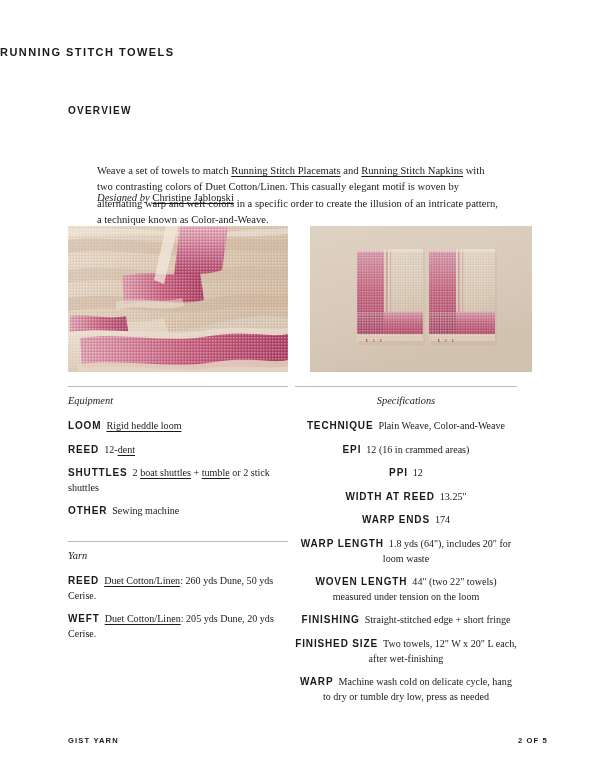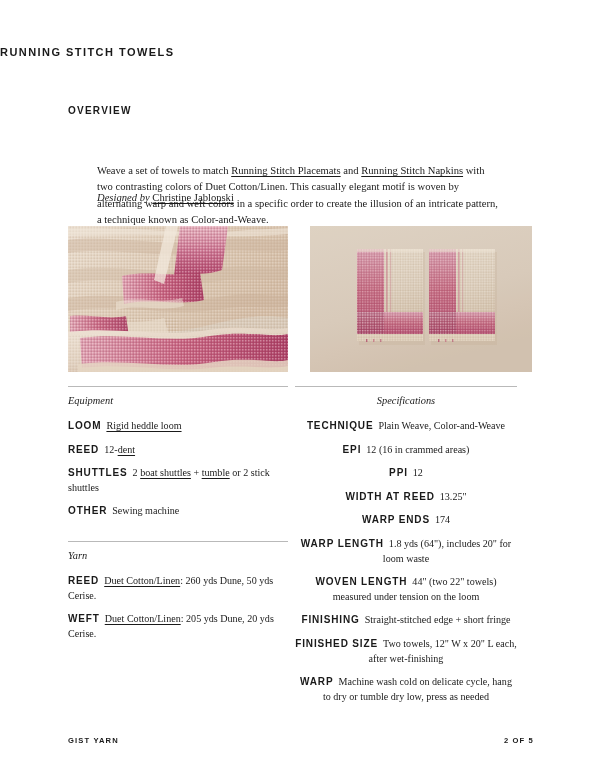--- a/index.html
+++ b/index.html
@@ -134,21 +134,21 @@
   .footer-left, .footer-right {
     position: absolute;
     top: 736px;
     font-family: "Liberation Sans", sans-serif;
     font-weight: bold;
     font-size: 7.6px;
     letter-spacing: 1.15px;
     color: #1a1a1a;
   }
   .footer-left  { left: 68px; }
-  .footer-right { left: 2px; width: 532px; text-align: right; }
+  .footer-right { left: 16px; width: 532px; text-align: right; }
 </style>
 </head>
 <body>
 
 <div class="page">
 
   <div class="doc-title">RUNNING STITCH TOWELS</div>
 
   <div class="section-label" id="overview-label">OVERVIEW</div>
 

